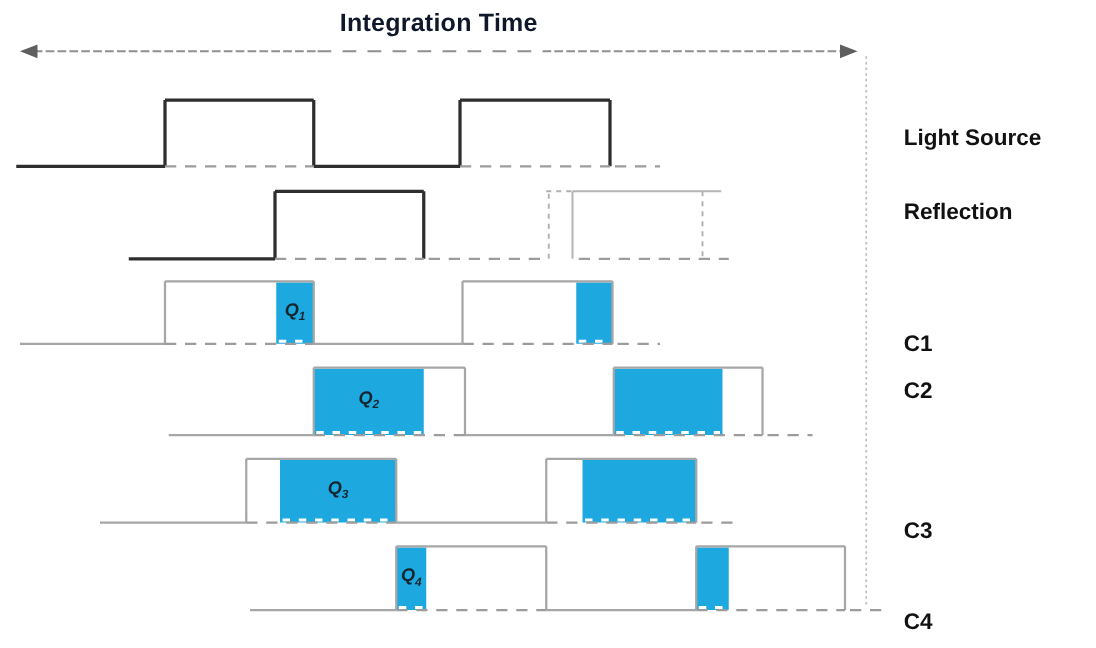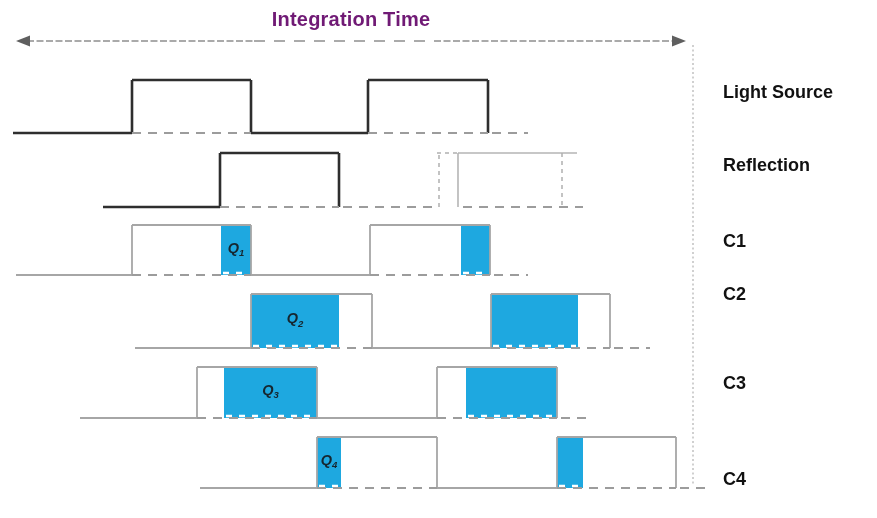--- a/index.html
+++ b/index.html
@@ -11,32 +11,33 @@
     font-family: "Liberation Sans", sans-serif;
     overflow: hidden;
   }
   .title {
     position: absolute;
     top: 8px;
     left: 351px;
     transform: translateX(-50%);
     font-size: 20px;
     font-weight: bold;
-    color: #701a75;
+    color: #0f172a;
     letter-spacing: 0.2px;
     white-space: nowrap;
   }
   .row-label {
     position: absolute;
     left: 723px;
     font-size: 18px;
     font-weight: bold;
     color: #111111;
     white-space: nowrap;
     line-height: 1;
+    margin-top: 18px;
   }
   svg.waves { position: absolute; left: 0; top: 0; }
 </style>
 </head>
 <body>
 
 <div class="stage">
   <div class="title">Integration Time</div>
   <svg class="waves" id="wave-svg" width="877" height="518" viewBox="0 0 877 518">
       <line x1="27" y1="41" x2="254" y2="41" stroke="#8f8f8f" stroke-width="1.6" stroke-linecap="butt" stroke-dasharray="7 2.5"></line>
@@ -127,18 +128,18 @@
       <line x1="437" y1="437" x2="437" y2="488" stroke="#a6a6a6" stroke-width="1.8" stroke-linecap="butt"></line>
       <line x1="437" y1="488" x2="557" y2="488" stroke="#a6a6a6" stroke-width="1.8" stroke-linecap="butt"></line>
       <line x1="557" y1="488" x2="557" y2="437" stroke="#a6a6a6" stroke-width="1.8" stroke-linecap="butt"></line>
       <line x1="557" y1="437" x2="676" y2="437" stroke="#a6a6a6" stroke-width="1.8" stroke-linecap="butt"></line>
       <line x1="676" y1="437" x2="676" y2="488" stroke="#a6a6a6" stroke-width="1.8" stroke-linecap="butt"></line>
       <line x1="317" y1="488" x2="437" y2="488" stroke="#9c9c9c" stroke-width="1.8" stroke-linecap="butt" stroke-dasharray="9 7"></line>
       <line x1="557" y1="488" x2="676" y2="488" stroke="#9c9c9c" stroke-width="1.8" stroke-linecap="butt" stroke-dasharray="9 7"></line>
       <line x1="680" y1="488" x2="712" y2="488" stroke="#9c9c9c" stroke-width="1.8" stroke-linecap="butt" stroke-dasharray="9 7"></line>
     </svg>
   <div class="row-label" style="top: 83px;">Light Source</div>
-  <div class="row-label" style="top: 156px;">Reflection</div>
-  <div class="row-label" style="top: 232px;">C1</div>
+  <div class="row-label" style="top: 142px;">Reflection</div>
+  <div class="row-label" style="top: 248px;">C1</div>
   <div class="row-label" style="top: 285px;">C2</div>
-  <div class="row-label" style="top: 374px;">C3</div>
+  <div class="row-label" style="top: 397px;">C3</div>
   <div class="row-label" style="top: 470px;">C4</div>
 </div>
 
 </body></html>

